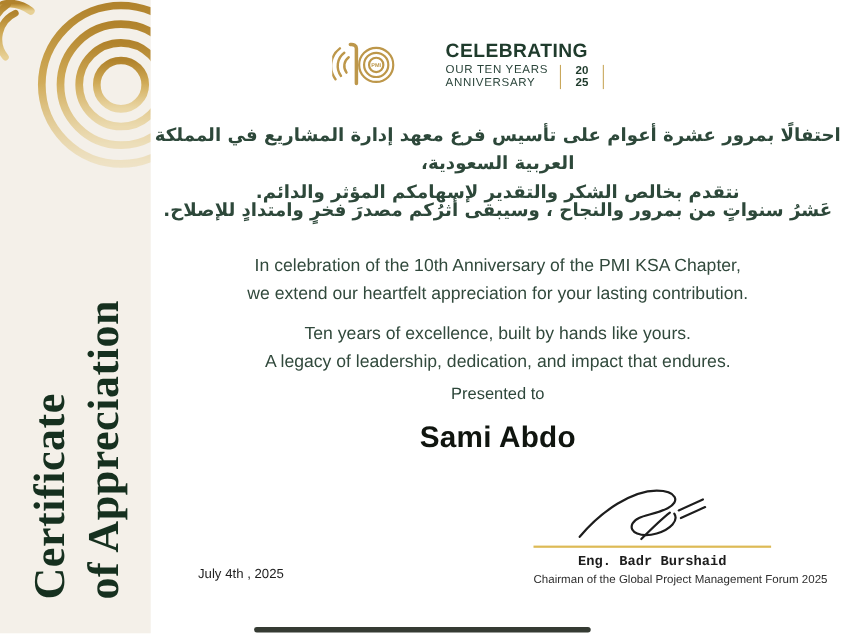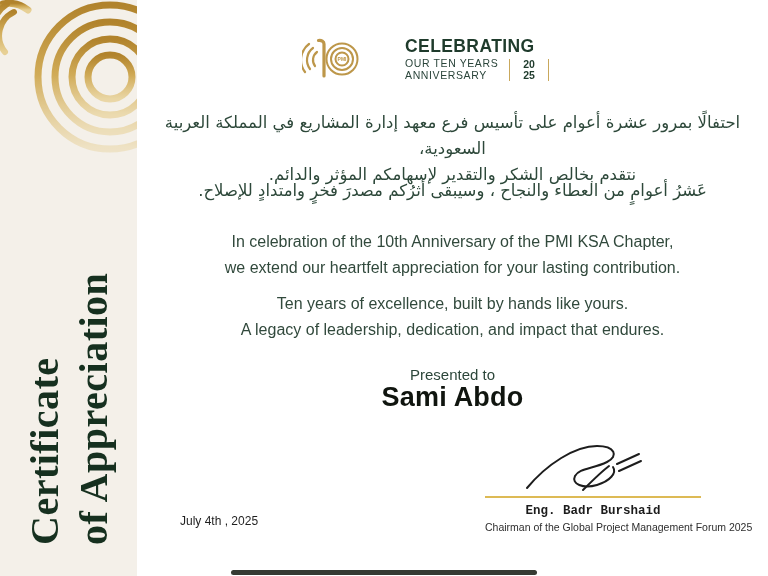--- a/index.html
+++ b/index.html
@@ -27,31 +27,31 @@
   .logo-textblock{text-align:left;margin-left:34px;}
   .logo-celebrating{font-size:17.5px;font-weight:bold;color:#1f3b2c;
                     letter-spacing:0.4px;line-height:19px;}
   .logo-subrow{display:flex;align-items:center;gap:11px;margin-top:2px;}
   .logo-sub{font-size:10.5px;color:#2a443a;letter-spacing:0.6px;line-height:11.5px;}
   .logo-year{border-left:1.5px solid #c9a85c;border-right:1.5px solid #c9a85c;
              padding:0 13px;font-size:10.5px;font-weight:bold;color:#1f3b2c;
              line-height:11px;text-align:center;}
 
   
-  .arabic{direction:rtl;font-family:"DejaVu Sans",sans-serif;font-weight:normal;
+  .arabic{direction:rtl;font-family:"DejaVu Sans",sans-serif;font-weight:bold;
           color:#2d483a;font-size:16.5px;line-height:26px;}
   .arabic-p1{top:110px;}
   .arabic-p2{top:178px;}
 
   
   .english{color:#31493c;font-size:16px;line-height:26px;}
   .english-p1{top:229px;}
   .english-p2{top:291px;}
 
-  .presented-to{top:366px;color:#2c463a;font-size:15px;}
+  .presented-to{top:350px;color:#2c463a;font-size:15px;}
   .recipient{top:382px;color:#10150f;font-size:27px;font-weight:bold;letter-spacing:0.2px;}
 
   
   .sign-block{position:absolute;left:348px;top:442px;width:216px;text-align:center;}
   .sign-svg{display:block;margin:0 auto;}
   .sign-rule{height:2px;background:#ddba55;margin-top:2px;}
   .sign-name{margin-top:6px;font-size:12.5px;font-weight:bold;color:#1c1c1c;font-family:Liberation Mono, monospace;}
   .sign-title{margin-top:3px;font-size:10.5px;color:#2e2e2e;white-space:nowrap;}
 
   .date{position:absolute;left:43px;top:514px;font-size:12px;color:#1f1f1f;}
@@ -126,21 +126,21 @@
             <div>25</div>
           </div>
         </div>
       </div>
     </div>
 
     <div class="centered arabic arabic-p1">
       <div>احتفالًا بمرور عشرة أعوام على تأسيس فرع معهد إدارة المشاريع في المملكة العربية السعودية،</div>
       <div>نتقدم بخالص الشكر والتقدير لإسهامكم المؤثر والدائم.</div>
     </div>
-    <div class="centered arabic arabic-p2">عَشرُ أعوامٍ من العطاء والنجاح ، وسيبقى أثرُكم مصدرَ فخرٍ وامتدادٍ للإصلاح.</div>
+    <div class="centered arabic arabic-p2">عَشرُ سنواتٍ من بمرور والنجاح ، وسيبقى أثرُكم مصدرَ فخرٍ وامتدادٍ للإصلاح.</div>
 
     <div class="centered english english-p1">
       <div>In celebration of the 10th Anniversary of the PMI KSA Chapter,</div>
       <div>we extend our heartfelt appreciation for your lasting contribution.</div>
     </div>
     <div class="centered english english-p2">
       <div>Ten years of excellence, built by hands like yours.</div>
       <div>A legacy of leadership, dedication, and impact that endures.</div>
     </div>
 

